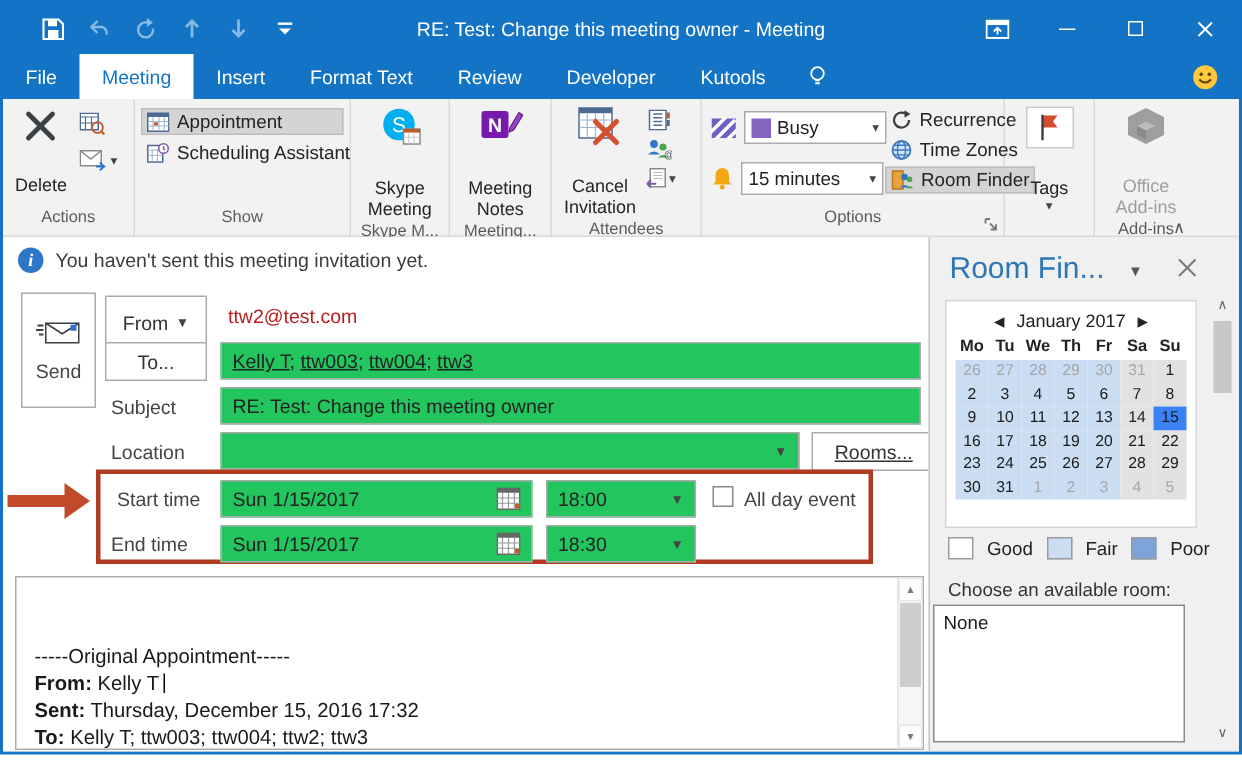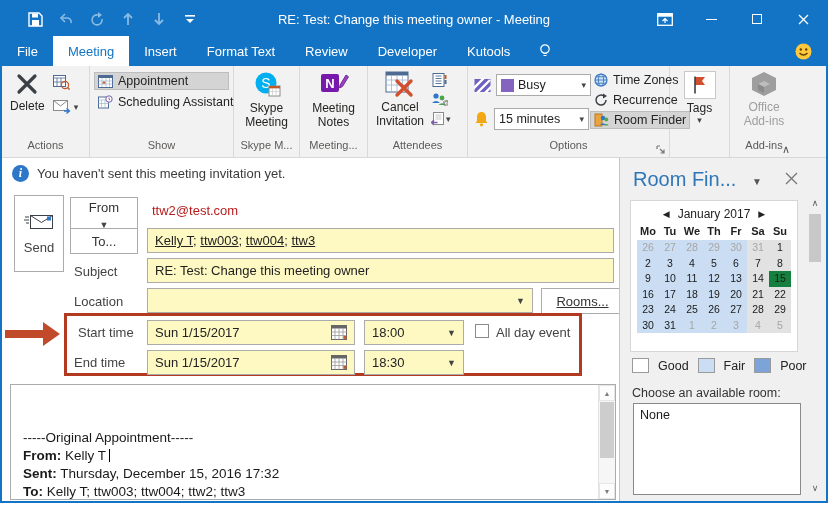--- a/index.html
+++ b/index.html
@@ -23,34 +23,34 @@
   .tab.active { background:#fff; color:#1374C5; }
   .tellme { display:flex; align-items:center; gap:6px; padding:0 10px; margin-left:4px; }
   .smiley { position:absolute; right:14px; top:7px; }
 
   
   .ribbon { height:92px; background:#F2F2F2; border-bottom:1px solid #D8D8D8; display:flex; }
   .grp { display:flex; flex-direction:column; border-right:1px solid #D9D9D9; }
   .grp-body { flex:1; padding:3px 4px 0 4px; position:relative; }
   .grp-label { height:18px; text-align:center; font-size:11px; color:#5D5B59; position:relative; }
   .bigbtn { display:flex; flex-direction:column; align-items:center; font-size:12px; color:#252423; padding:2px 4px; }
-  .bigbtn .cap { text-align:center; line-height:14px; margin-top:2px; }
+  .bigbtn .cap { text-align:center; line-height:14px; margin-top:19px; }
   .smallrow { display:flex; align-items:center; gap:5px; font-size:12.5px; color:#252423; padding:2px 4px; white-space:nowrap; }
   .smallrow.sel { background:#D4D4D4; border:1px solid #BDBDBD; padding:1px 3px; }
   .caret { font-size:9px; color:#444; }
   .combo { width:95px; height:22px; background:#fff; border:1px solid #ABABAB; display:flex; align-items:center; font-size:12.5px; color:#222; padding:0 4px; gap:4px; }
   .combo .caret { margin-left:auto; }
   .chev-collapse { position:absolute; right:8px; bottom:1px; font-size:11px; color:#555; }
   .dlg-launch { position:absolute; right:4px; bottom:3px; }
 
   
   .main { display:flex; height:343px; }
   .editor { position:relative; width:617px; background:#fff; }
   .lbl { font-size:13px; color:#444; }
-  .fieldbox { position:absolute; height:25px; background:#fef9c3; border:1px solid #ABABAB; display:flex; align-items:center; font-size:13px; color:#222; padding:0 7px; }
+  .fieldbox { position:absolute; height:25px; background:#22c55e; border:1px solid #ABABAB; display:flex; align-items:center; font-size:13px; color:#222; padding:0 7px; }
   .btnbox { position:absolute; background:#fff; border:1px solid #ABABAB; display:flex; align-items:center; justify-content:center; font-size:13px; color:#333; }
   .recipient { text-decoration:underline; }
 
   .infobar { position:absolute; left:10px; top:7px; display:flex; align-items:center; gap:8px; font-size:13px; color:#3B3B3B; }
   .info-ic { width:17px; height:17px; border-radius:50%; background:#2E77C8; color:#fff; font-size:12px; font-weight:bold; display:flex; align-items:center; justify-content:center; font-family:"Liberation Serif",serif; font-style:italic; }
 
   .sendbtn { left:12px; top:37px; width:50px; height:77px; flex-direction:column; gap:8px; }
 
   .redbox { position:absolute; left:62px; top:155px; width:518px; height:63px; border:3px solid #B23A20; }
   .arrow-tail { position:absolute; left:3px; top:172px; width:40px; height:8px; background:#C04A2A; }
@@ -77,27 +77,27 @@
   .rf-scroll .thumb { position:absolute; left:2px; right:2px; top:16px; height:48px; background:#C8C8C8; }
 
   .cal-card { position:absolute; left:10px; top:42px; width:168px; height:152px; background:#fff; border:1px solid #D6D6D6; }
   .cal-nav { height:22px; display:flex; align-items:center; justify-content:center; gap:8px; font-size:12px; color:#222; padding-top:3px; }
   .cal-nav .nav-ar { font-size:9px; color:#222; }
   .cal-head, .cal-grid { display:grid; grid-template-columns:repeat(7,22px); justify-content:center; }
   .cal-head div { font-size:11px; font-weight:bold; color:#222; text-align:center; height:17px; line-height:17px; }
   .cal-grid .cell { font-size:10.5px; text-align:center; height:15.5px; line-height:15.5px; color:#1A1A1A; background:#CBDDF3; }
   .cal-grid .cell.wk { background:#E2E2E2; }
   .cal-grid .cell.m { color:#A6A6A6; }
-  .cal-grid .cell.s { background:#15803d; color:#1A1A1A; }
+  .cal-grid .cell.s { background:#3b82f6; color:#1A1A1A; }
 
   .legend { position:absolute; left:12px; top:200px; display:flex; align-items:center; gap:9px; font-size:12.5px; color:#222; }
   .legend .sw { width:17px; height:15px; border:1px solid #9A9A9A; }
 
   .choose { position:absolute; left:12px; top:228px; font-size:12.5px; color:#333; }
-  .roomlist { position:absolute; left:13px; top:245px; width:168px; height:92px; background:#fff; border:1px solid #8A8A8A; font-size:12.5px; color:#1A1A1A; padding:4px 6px; }
+  .roomlist { position:absolute; left:2px; top:245px; width:168px; height:92px; background:#fff; border:1px solid #8A8A8A; font-size:12.5px; color:#1A1A1A; padding:4px 6px; }
 
   svg { display:block; }
 </style>
 </head>
 <body>
 
 <div class="window">
 
   <div class="titlebar">
     <div class="qat">
@@ -354,35 +354,35 @@
           </span>
           <span class="combo">
             <span>15 minutes</span>
             <span class="caret">▾</span>
           </span>
         </div>
         <div style="position:absolute; left:122px; top:5px; display:flex; flex-direction:column; gap:2px;">
           <span class="smallrow">
             <span>
               <svg width="14" height="14" viewBox="0 0 14 14">
+                  <path d="M12 7 A5 5 0 1 1 9.5 2.7" fill="none" stroke="#3B3F46" stroke-width="1.5"></path>
+                  <path d="M9 0.5 L13 3 L9 5.5" fill="#3B3F46"></path>
+                </svg>
+            </span>
+            <span>Recurrence</span>
+          </span>
+          <span class="smallrow">
+            <span>
+              <svg width="14" height="14" viewBox="0 0 14 14">
                   <circle cx="7" cy="7" r="6" fill="#CFE3F7" stroke="#3C77BF" stroke-width="1.2"></circle>
                   <ellipse cx="7" cy="7" rx="2.7" ry="6" fill="none" stroke="#3C77BF" stroke-width="0.9"></ellipse>
                   <path d="M1 7 h12 M2 3.8 h10 M2 10.2 h10" stroke="#3C77BF" stroke-width="0.9"></path>
                 </svg>
             </span>
             <span>Time Zones</span>
-          </span>
-          <span class="smallrow">
-            <span>
-              <svg width="14" height="14" viewBox="0 0 14 14">
-                  <path d="M12 7 A5 5 0 1 1 9.5 2.7" fill="none" stroke="#3B3F46" stroke-width="1.5"></path>
-                  <path d="M9 0.5 L13 3 L9 5.5" fill="#3B3F46"></path>
-                </svg>
-            </span>
-            <span>Recurrence</span>
           </span>
           <span class="smallrow sel">
             <span>
               <svg width="15" height="14" viewBox="0 0 15 14">
                   <rect x="1" y="1" width="7" height="12" fill="#E8A33D" stroke="#B97A1E"></rect>
                   <circle cx="9" cy="5" r="2.2" fill="#2E77C8"></circle>
                   <path d="M6 12 Q9 8.6 12 12" fill="#2E77C8"></path>
                   <circle cx="12.3" cy="6.5" r="1.9" fill="#4CA64C"></circle>
                   <path d="M9.8 12.5 Q12.3 9.6 14.8 12.5" fill="#4CA64C"></path>
                 </svg>
@@ -451,21 +451,21 @@
           <svg width="30" height="20" viewBox="0 0 30 20">
               <rect x="6.5" y="3.5" width="22" height="13" fill="#fff" stroke="#3B3F46"></rect>
               <path d="M6.5 3.5 L17.5 10.5 L28.5 3.5" fill="none" stroke="#3B3F46"></path>
               <rect x="23" y="4.5" width="4" height="4" fill="#2E77C8"></rect>
               <path d="M1 5 h4 M0 8 h5 M2 11 h3" stroke="#3B3F46" stroke-width="1.2"></path>
             </svg>
         </span>
         <span class="lbl">Send</span>
       </div>
 
-      <div class="btnbox" style="left:68px; top:39px; width:68px; height:36px; gap:5px;flex-direction:column;">
+      <div class="btnbox" style="left:68px; top:39px; width:68px; height:36px; gap:5px;">
         <span>From</span>
           <span class="caret">▼</span>
       </div>
       <span class="lbl" style="position:absolute; left:150px; top:45px; color:#b91c1c;">ttw2@test.com</span>
 
       <div class="btnbox" style="left:68px; top:70px; width:68px; height:26px;">
         <span>To...</span>
       </div>
       <div class="fieldbox" style="left:145px; top:70px; width:467px;">
         <span><span class="recipient">Kelly T</span>; <span class="recipient">ttw003</span>; <span class="recipient">ttw004</span>; <span class="recipient">ttw3</span></span>

